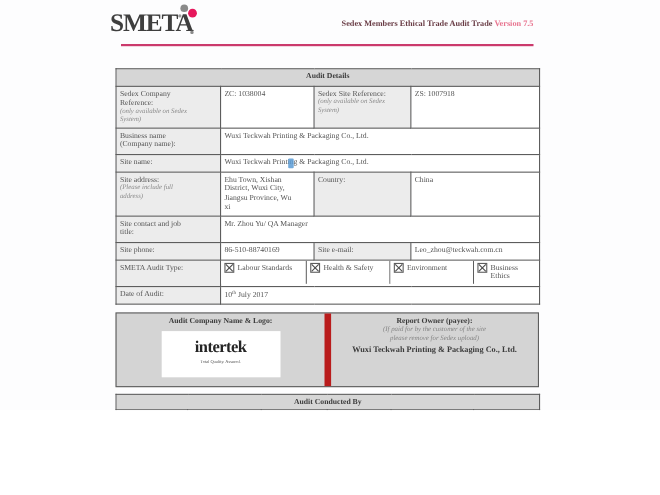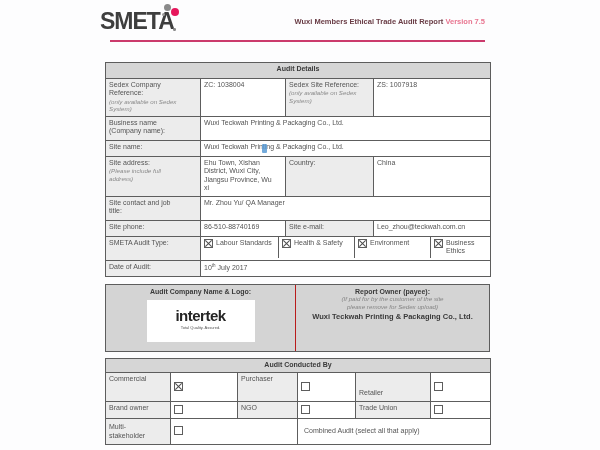--- a/index.html
+++ b/index.html
@@ -1,18 +1,18 @@
 <!DOCTYPE html>
 <html><head>
 <meta charset="utf-8">
 <style>
   html,body { margin:0; padding:0; background:#fff; }
   #page {
-    position:relative; width:600px; height:450px; background:#fdfdfe;
-    font-family:Liberation Sans, sans-serif; color:#555; overflow:hidden;
+    position:relative; width:600px; height:373px; background:#fdfdfe;
+    font-family:Liberation Serif, serif; color:#555; overflow:hidden;
   }
   
   #logo { position:absolute; left:100px; top:8px; }
   #logo .word { font-size:23px; font-weight:bold; color:#3e3e3e; letter-spacing:-1px; }
   .dot { position:absolute; border-radius:50%; }
   #hdr-title { position:absolute; top:17px; right:115px; font-size:7.5px; font-weight:bold; white-space:nowrap; }
   #hdr-rule { position:absolute; left:110px; top:40px; width:375px; height:2px; }
   
   table { border-collapse:collapse; table-layout:fixed; }
   td { border:1px solid #5d5d5d; font-size:7px; line-height:1.18; padding:2px 3px; vertical-align:top; overflow:hidden; color:#545454; }
@@ -28,21 +28,21 @@
   .cb.checked::after  { transform:rotate(-45deg); }
   
   #details-tbl   { position:absolute; left:105px; top:62px; }
   #mid-section   { position:absolute; left:105px; top:284px; width:383px; height:66px; background:#d4d4d4; border:1px solid #5d5d5d; display:flex; }
   #conducted-tbl { position:absolute; left:105px; top:358px; }
   
   .types { display:flex; height:100%; }
   .types > div { border-right:1px solid #5d5d5d; background:#fff; padding:2px 3px; display:flex; gap:3px; align-items:flex-start; }
   .types > div:last-child { border-right:none; }
   
-  #mid-left  { width:189px; border-right:1px solid #b91c1c; text-align:center; padding-top:3px; }
+  #mid-left  { width:189px; border-right:6px solid #b91c1c; text-align:center; padding-top:3px; }
   #mid-right { flex:1; text-align:center; padding-top:3px; }
   .mid-title { font-size:7px; font-weight:bold; color:#3a3a3a; }
   #intertek-box { width:108px; height:42px; background:#fff; margin:5px auto 0; text-align:center; padding-top:8px; box-sizing:border-box; }
   #intertek-word { font-size:15px; font-weight:bold; color:#252525; letter-spacing:-0.5px; line-height:1; }
   #intertek-tag  { font-size:4px; color:#555; margin-top:2px; }
   #owner-note { font-style:italic; font-size:6.2px; color:#858585; white-space:pre-line; line-height:1.25; }
   #owner-name { font-size:7.5px; font-weight:bold; color:#3a3a3a; margin-top:1px; }
   
   #conducted-tbl td.cbcell { background:#fff; vertical-align:middle; }
   #conducted-tbl td.low { vertical-align:bottom; padding-bottom:4px; }
@@ -56,21 +56,21 @@
 <div id="page">
 
   <div id="logo">
     <span class="word">SMETA</span>
     <span class="dot" style="width:7px;height:7px;background:#8a8a8a;left:64px;top:-4px;"></span>
     <span class="dot" style="width:3px;height:3px;background:#9a9a9a;left:62px;top:5px;"></span>
     <span class="dot" style="width:8px;height:8px;background:#e6175c;left:71px;top:0px;"></span>
     <span class="dot" style="width:2.5px;height:2.5px;background:#8a8a8a;left:73px;top:20px;"></span>
   </div>
   <div id="hdr-title">
-    <span style="color:#693c45;">Wuxi Members Ethical Trade Audit Report</span>
+    <span style="color:#693c45;">Sedex Members Ethical Trade Audit Trade</span>
     <span style="color:#e8748f;">Version 7.5</span>
   </div>
   <div id="hdr-rule" style="background:#cb3a6c;"></div>
 
   <table id="details-tbl">
     <colgroup>
         <col style="width:95px">
         <col style="width:85px">
         <col style="width:88px">
         <col style="width:117px">

